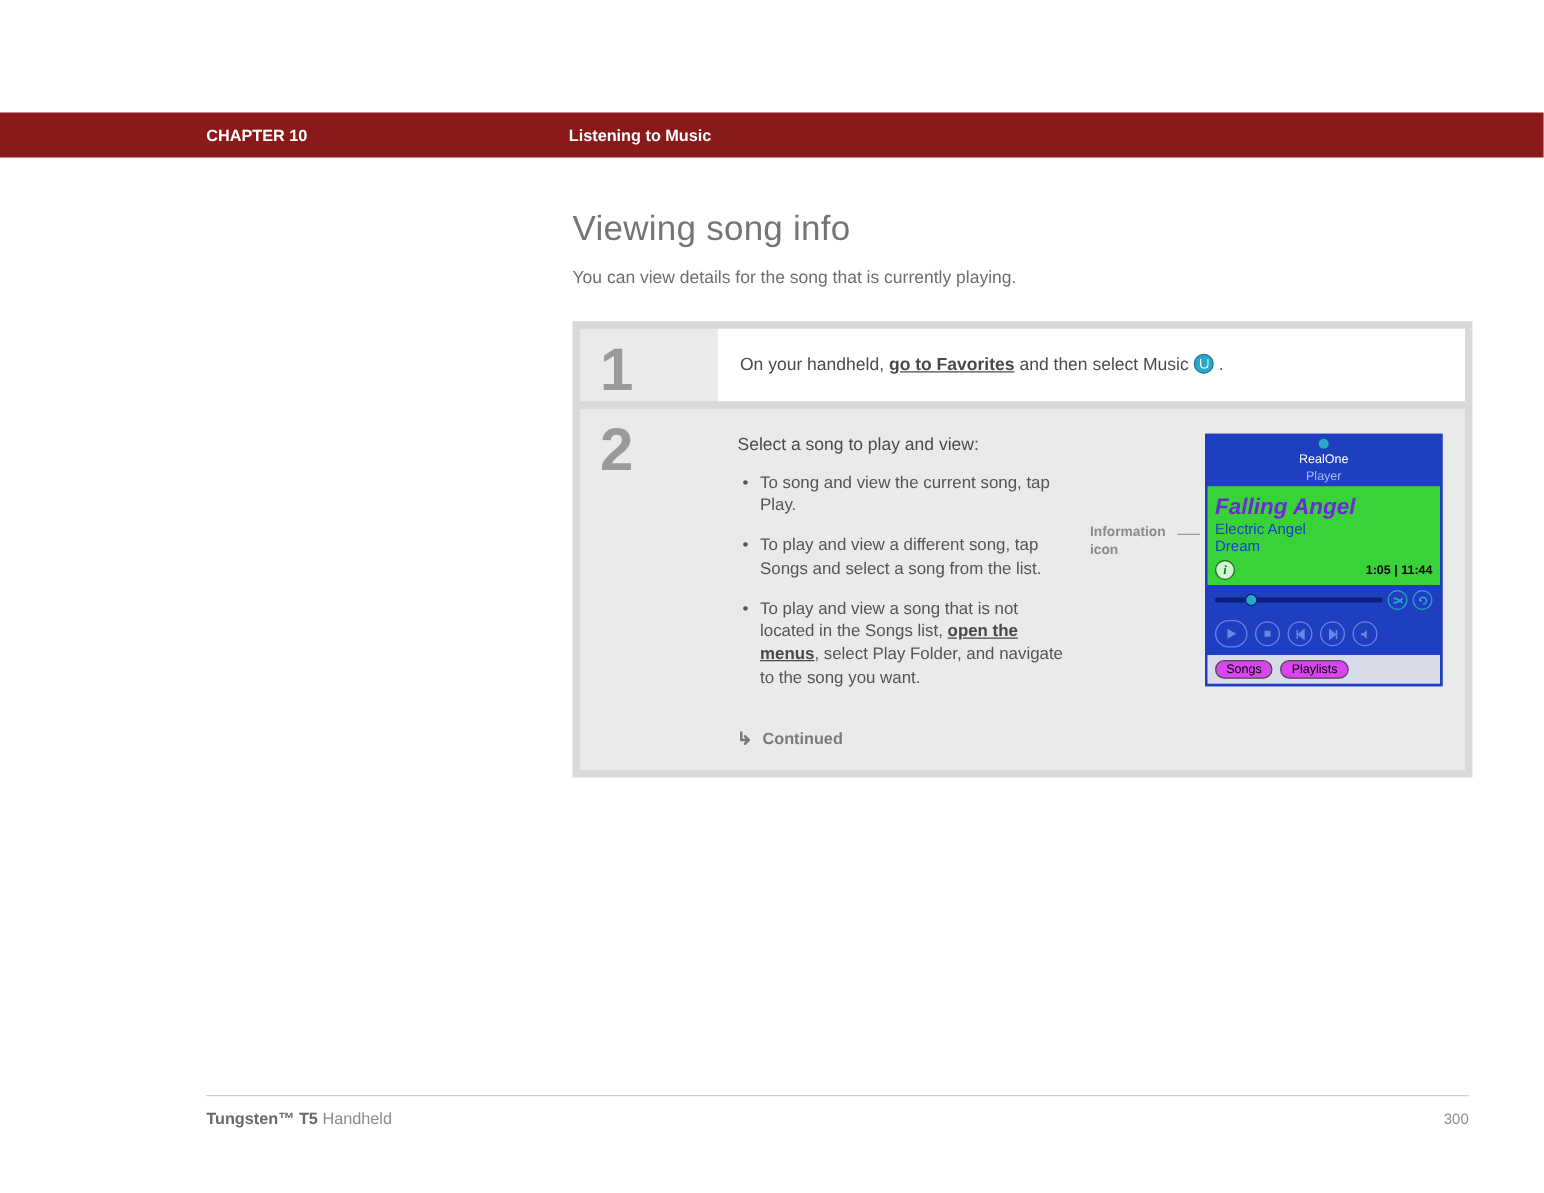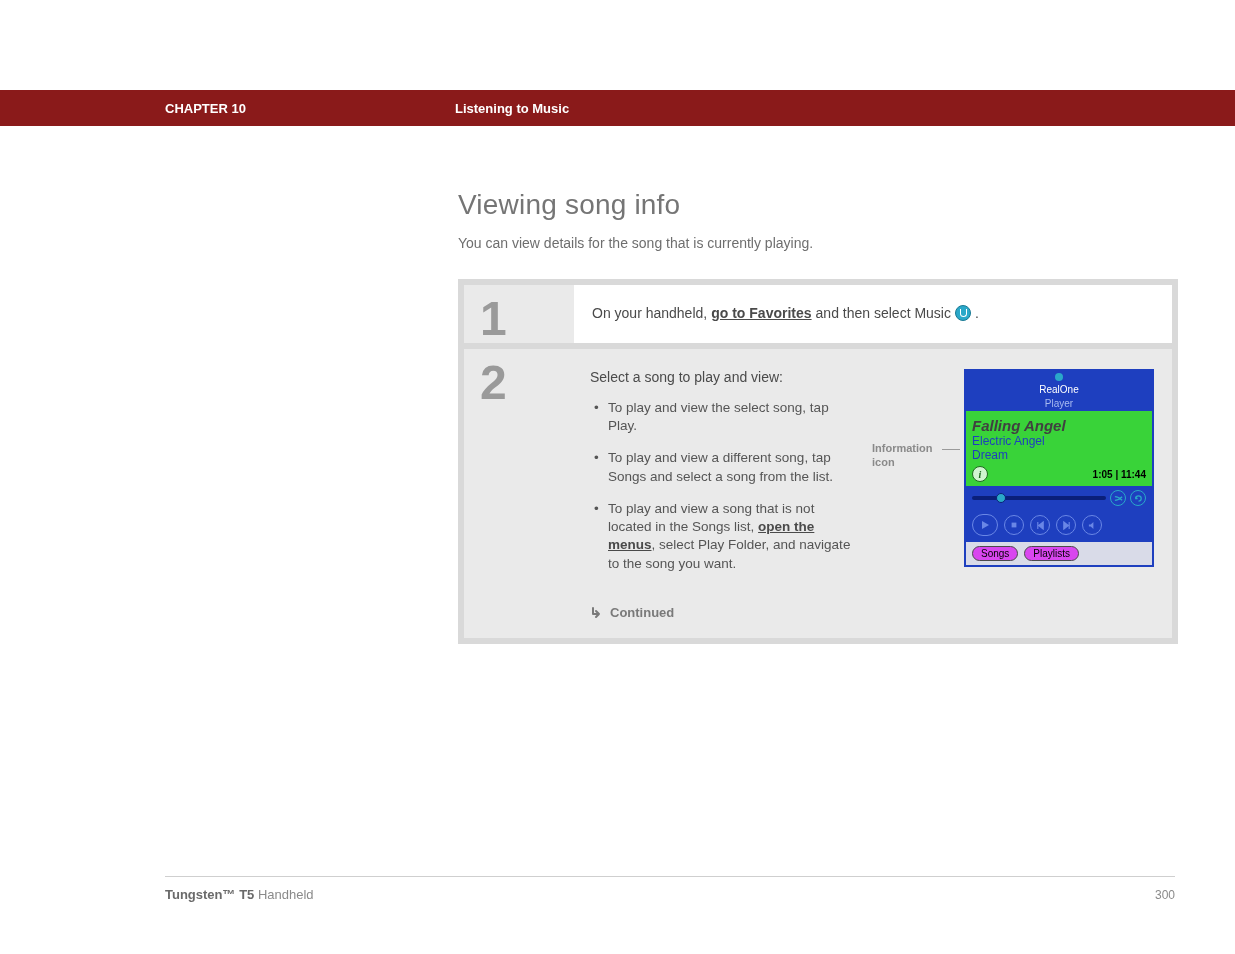--- a/index.html
+++ b/index.html
@@ -6,21 +6,21 @@
   html, body { width: 1235px; height: 954px; background: #ffffff; font-family: Arial, Helvetica, sans-serif; color: #4a4a4a; }
   .page { width: 1235px; height: 954px; position: relative; display: flex; flex-direction: column; }
 
   .topspace { height: 90px; }
   .redbar { background: #8a1a1a; height: 36px; display: flex; align-items: center; color: #fff; font-size: 13px; font-weight: bold; }
   .redbar .chapter { margin-left: 165px; width: 290px; }
   .redbar .section { }
 
   .main { flex: 1; position: relative; }
 
-  .content { position: absolute; left: 458px; top: 63px; right: 60px; }
+  .content { position: absolute; left: 458px; top: 41px; right: 60px; }
 
   h1.title { font-size: 28px; font-weight: normal; color: #757575; margin-bottom: 14px; letter-spacing: 0.2px; }
   p.intro { font-size: 14px; color: #6e6e6e; margin-bottom: 28px; }
 
   .steps-wrap { background: #d9d9d9; padding: 6px; width: 720px; }
   .step { display: flex; margin-bottom: 6px; }
   .step:last-child { margin-bottom: 0; }
   .stepnum { width: 110px; background: #eaeaea; display: flex; align-items: flex-start; padding: 10px 0 0 16px; }
   .stepnum span { font-size: 48px; font-weight: bold; color: #9a9a9a; line-height: 1; }
   .stepbody { flex: 1; background: #ffffff; padding: 20px 18px 18px 18px; font-size: 14px; color: #4a4a4a; position: relative; }
@@ -40,21 +40,21 @@
   .step2text li::before { content: "•"; position: absolute; left: 0; top: 0; }
 
   .callout { width: 80px; font-size: 11px; color: #8a8a8a; font-weight: bold; line-height: 1.3; padding-top: 72px; text-align: left; position: relative; }
   .callout .leader { position: absolute; top: 80px; right: -8px; width: 18px; height: 1px; background: #9a9a9a; }
 
   .player { width: 190px; border: 2px solid #1e3fbf; background: #1e3fbf; font-family: Arial, sans-serif; align-self: flex-start; }
   .player .titlebar { background: #1e3fbf; color: #fff; font-size: 10px; padding: 2px 4px; display: flex; align-items: center; gap: 3px; flex-direction: column; }
   .player .titlebar .dot { width: 8px; height: 8px; background: #2aa8c9; border-radius: 50%; display: inline-block; }
   .player .titlebar .p2 { color: #a8baf0; }
   .player .green { background: #39d339; padding: 6px 6px 4px 6px; position: relative; }
-  .player .green .song { color: #404040; font-weight: bold; font-style: italic; font-size: 15px; }
+  .player .green .song { color: #6d28d9; font-weight: bold; font-style: italic; font-size: 18px; }
   .player .green .artist { color: #1e3fbf; font-size: 12px; }
   .player .green .album { color: #1e3fbf; font-size: 12px; }
   .player .green .inforow { display: flex; align-items: center; justify-content: space-between; margin-top: 4px; }
   .info-icon { width: 16px; height: 16px; border-radius: 50%; background: #d0f5d0; border: 1.5px solid #1e6a1e; display: inline-flex; align-items: center; justify-content: center; font-size: 10px; font-weight: bold; color: #1e6a1e; font-style: italic; font-family: Georgia, serif; }
   .player .green .time { font-size: 10px; color: #000; font-weight: bold; }
   .player .progress { background: #1e3fbf; padding: 4px 6px; display: flex; align-items: center; gap: 4px; }
   .player .progress .track { flex: 1; height: 4px; background: #0a1f7a; position: relative; border-radius: 2px; }
   .player .progress .track .thumb { position: absolute; left: 18%; top: -3px; width: 10px; height: 10px; background: #2aa8c9; border-radius: 50%; border: 1px solid #0a1f7a; }
   .pbtn-sm { width: 16px; height: 16px; border-radius: 50%; background: #1e3fbf; border: 1.5px solid #2aa8c9; display: inline-flex; align-items: center; justify-content: center; }
   .pbtn-sm svg { display:block; }
@@ -109,21 +109,21 @@
         <div class="step grey">
           <div class="stepnum">
             <span>2</span>
           </div>
           <div class="stepbody">
             <div class="step2layout">
 
               <div class="step2text">
                 <div class="lead">Select a song to play and view:</div>
                 <ul>
-                  <li>To play and view the select song, tap Play.</li>
+                  <li>To song and view the current song, tap Play.</li>
                   <li>To play and view a different song, tap Songs and select a song from the list.</li>
                   <li>
                     <span>To play and view a song that is not located in the Songs list, </span><span class="linku">open the menus</span><span>, select Play Folder, and navigate to the song you want.</span>
                   </li>
                 </ul>
               </div>
 
               <div class="callout">
                 <div>Information</div>
                 <div>icon</div>

